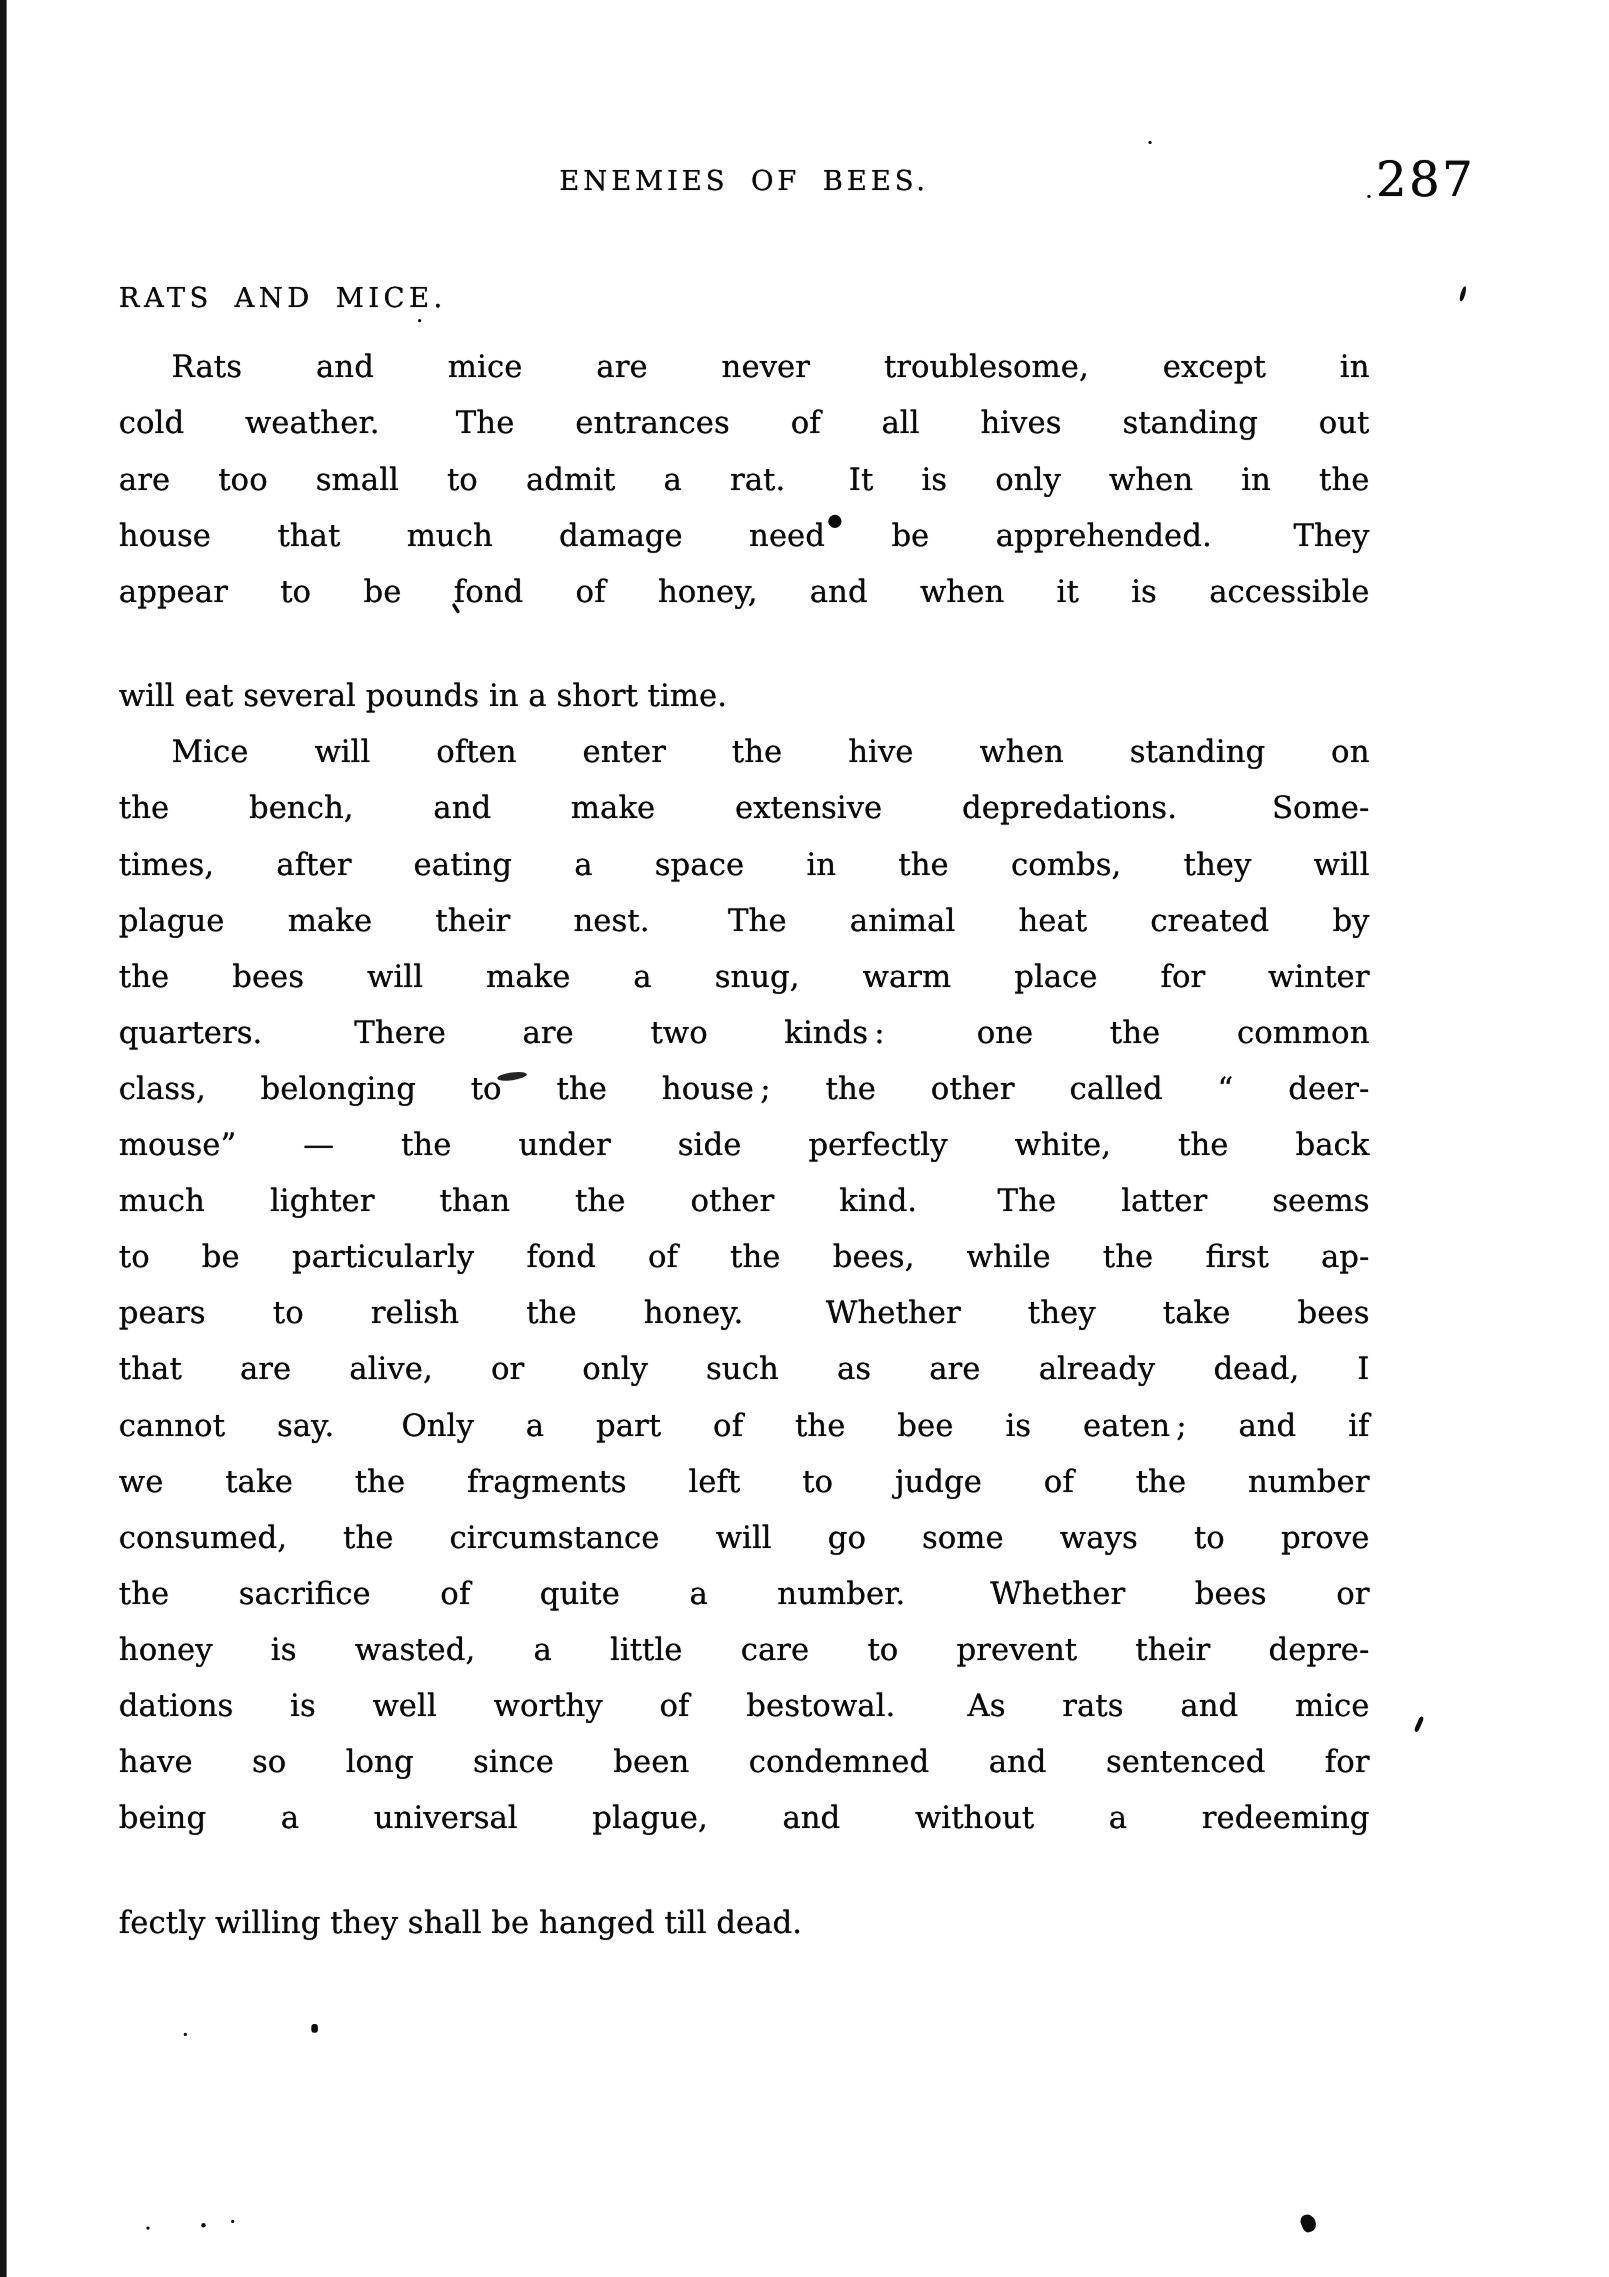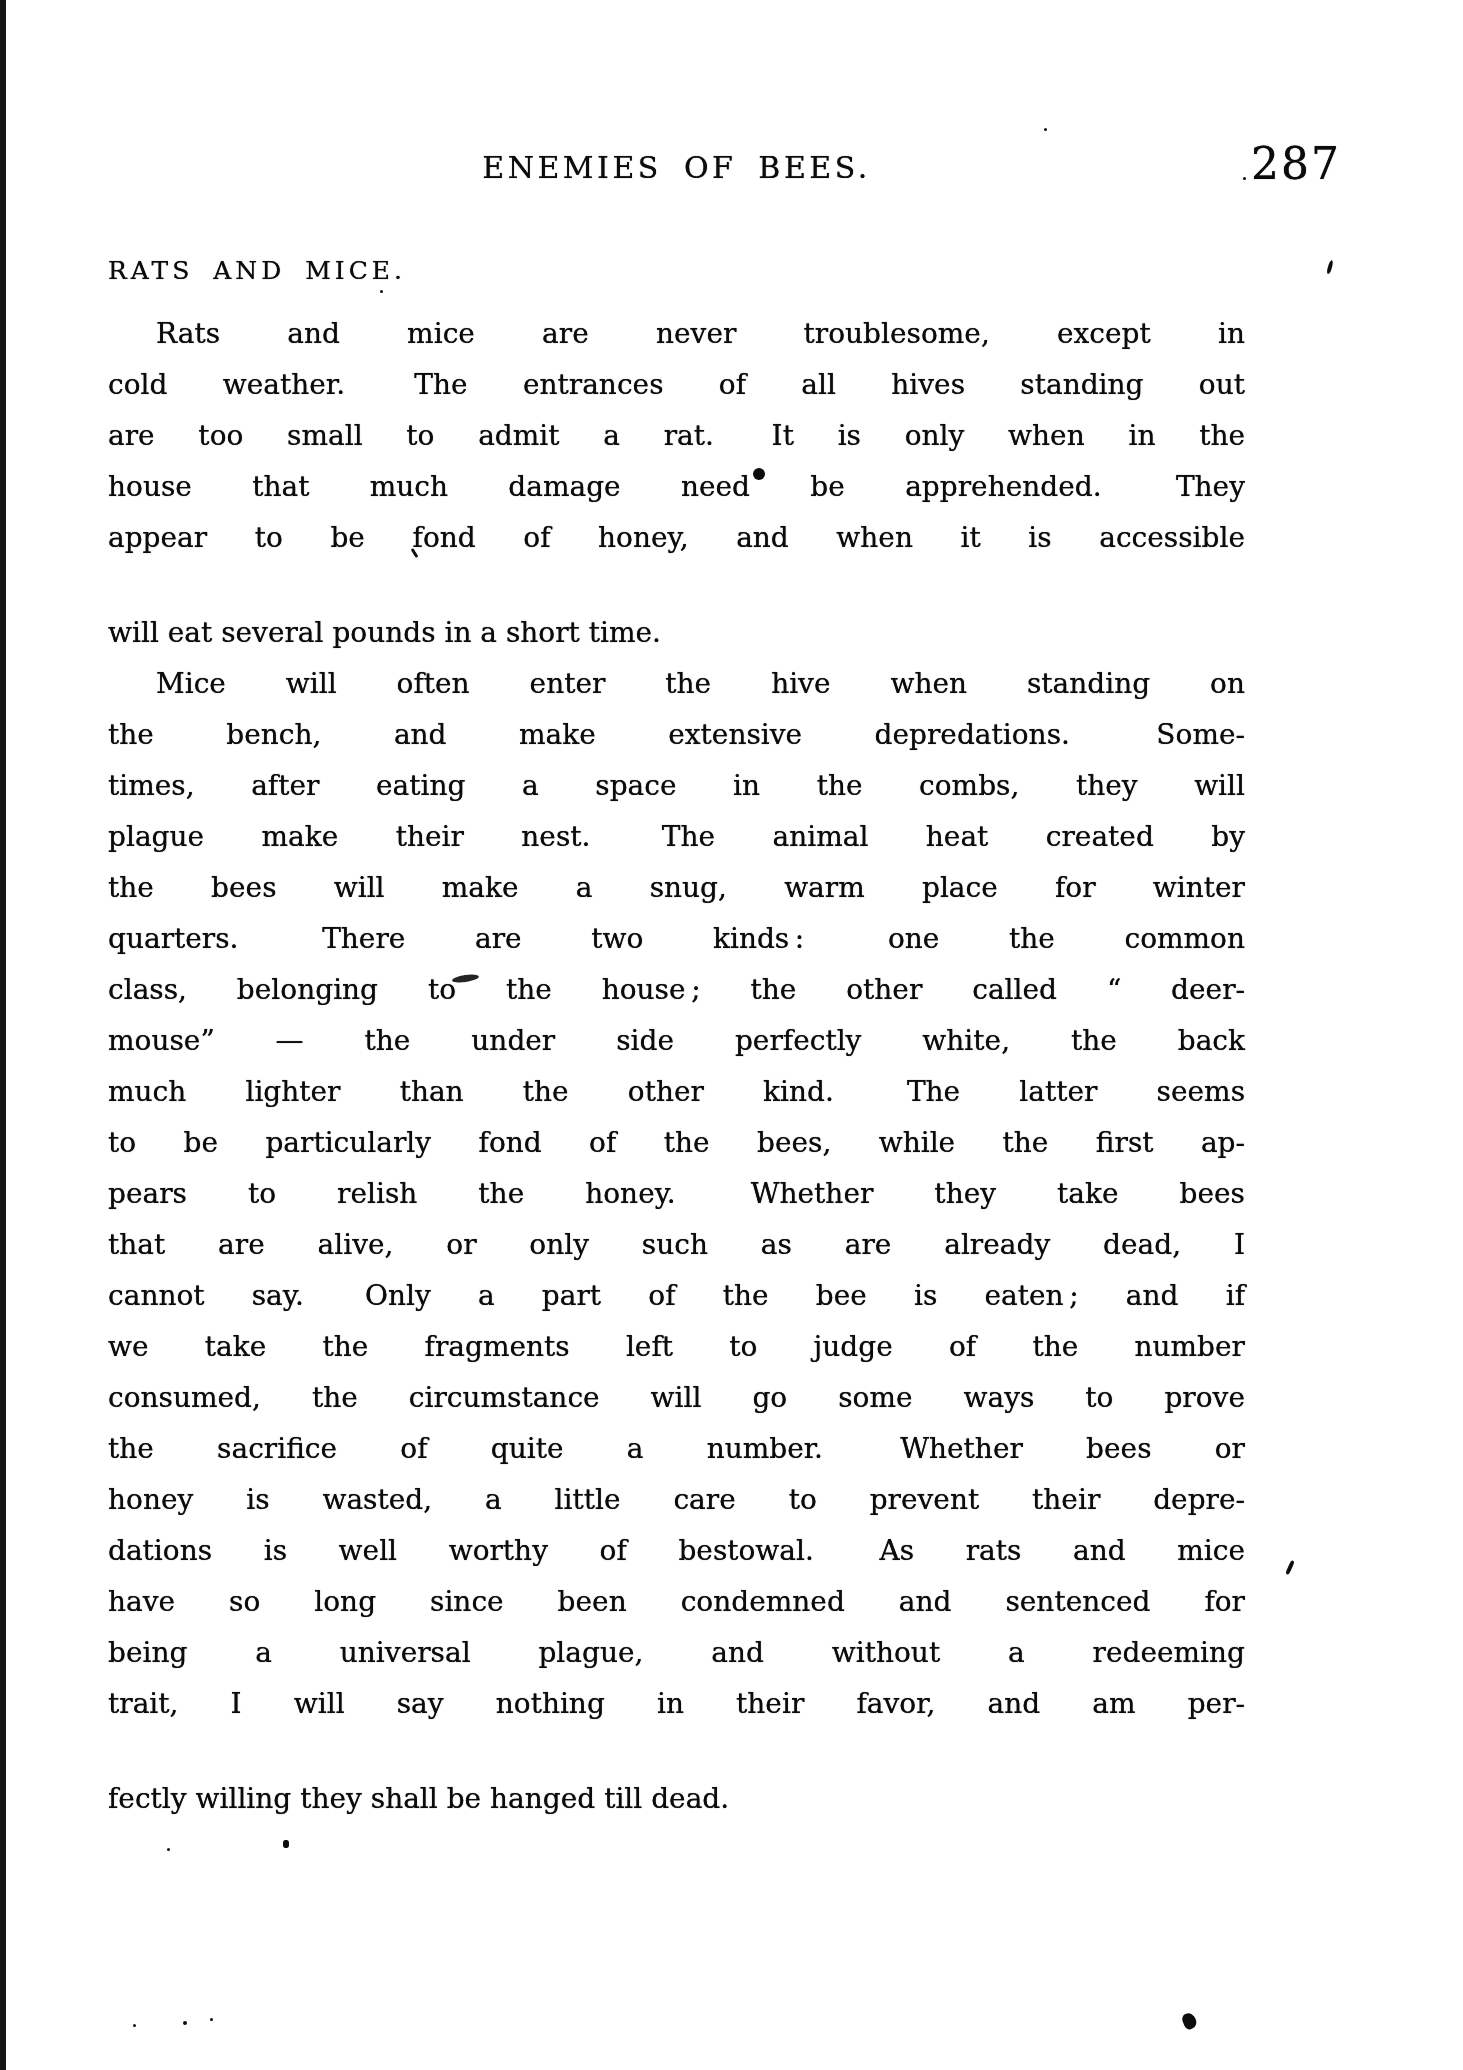--- a/index.html
+++ b/index.html
@@ -29,21 +29,21 @@
     left: 108px;
     width: 1137px;
     top: 0;
   }
   .running-head {
     position: absolute;
     top: 150px;
     left: 0;
     width: 100%;
     text-align: center;
-    font-size: 30px;
+    font-size: 25px;
     letter-spacing: 3.5px;
     word-spacing: 9px;
     white-space: nowrap;
   }
   .page-number {
     position: absolute;
     top: 138px;
     left: 1143px;
     font-size: 44px;
     letter-spacing: 2px;
@@ -129,21 +129,20 @@
           <div class="line">pears to relish the honey.  Whether they take bees</div>
           <div class="line">that are alive, or only such as are already dead, I</div>
           <div class="line">cannot say.  Only a part of the bee is eaten ; and if</div>
           <div class="line">we take the fragments left to judge of the number</div>
           <div class="line">consumed, the circumstance will go some ways to prove</div>
           <div class="line">the sacrifice of quite a number.  Whether bees or</div>
           <div class="line">honey is wasted, a little care to prevent their depre-</div>
           <div class="line">dations is well worthy of bestowal.  As rats and mice</div>
           <div class="line">have so long since been condemned and sentenced for</div>
           <div class="line">being a universal plague, and without a redeeming</div>
-          <div class="line">trait, I will say nothing in their favor, and am per-</div>
           <div class="line pl">fectly willing they shall be hanged till dead.</div>
         </div>
       </div>
   </div>
 
   <div class="speck blot-apprehended"></div>
   <div class="speck accent-fond"></div>
   <div class="speck comma-right-top"></div>
   <div class="speck tick-right-mid"></div>
   <div class="speck smudge-to"></div>

